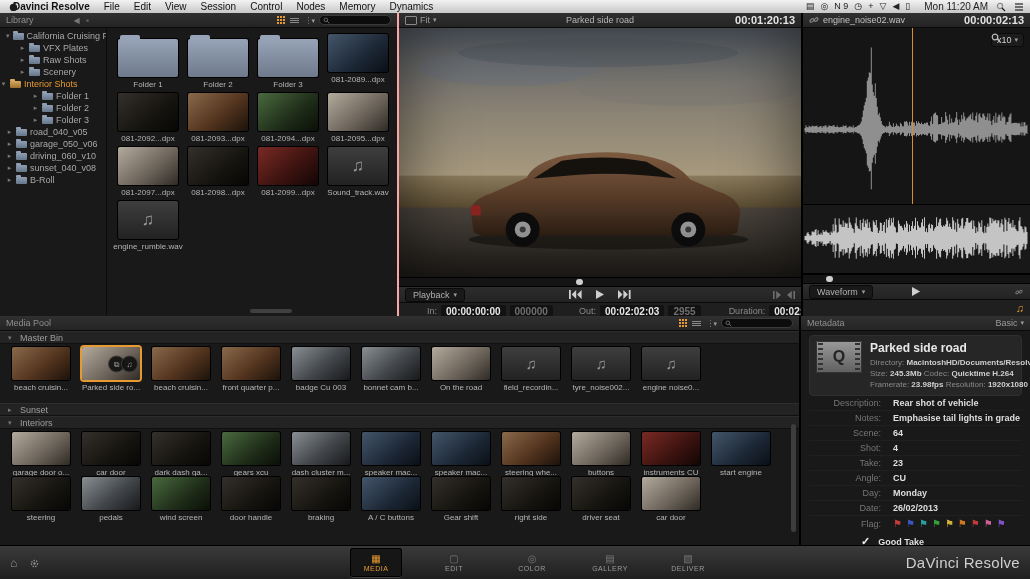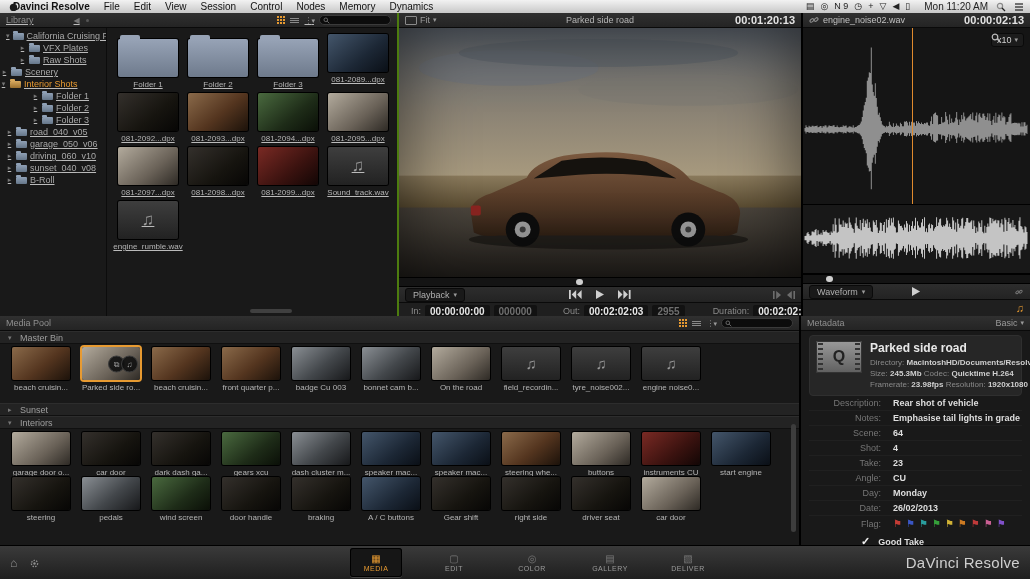--- a/index.html
+++ b/index.html
@@ -13,21 +13,21 @@
   .macbar .menus .mitem.bold{font-weight:bold;}
   .apple{width:11px;height:11px;margin-right:2px;}
   .status{display:flex;align-items:center;gap:8px;font-size:9px;color:#222;}
   .status .sic{font-size:9px;line-height:11px;}
   .status .clock{font-size:10px;white-space:nowrap;}
   .sic-svg{width:10px;height:10px;}
   
   .top-row{display:flex;height:303px;background:#000;}
   .bottom-row{display:flex;height:229px;background:#22c55e;}
   .panel{background:#191919;position:relative;overflow:hidden;}
-  .library{width:397px;border-right:2px solid #4d7c0f;display:flex;flex-direction:column;text-decoration:underline;}
+  .library{width:397px;border-right:2px solid #fca5a5;display:flex;flex-direction:column;}
   .viewer{width:402px;border-right:2px solid #000;display:flex;flex-direction:column;}
   .audiop{flex:1;display:flex;flex-direction:column;}
   .mediapool{width:799px;border-right:2px solid #000;display:flex;flex-direction:column;}
   .metadata{flex:1;display:flex;flex-direction:column;}
   
   .phead{height:14px;flex:0 0 14px;background:linear-gradient(#303030,#242424);border-bottom:1px solid #0a0a0a;
          display:flex;align-items:center;font-size:9px;color:#9a9a9a;padding:0 6px;gap:6px;}
   .phead .ptitle{color:#8f8f8f;}
   .spacer{flex:1;}
   .backarrow{color:#777;font-size:8px;margin-left:34px;}
@@ -101,21 +101,21 @@
              display:flex;align-items:center;padding:0 6px;position:relative;}
   .ddpill{display:flex;align-items:center;gap:4px;background:#191919;border:1px solid #0a0a0a;border-radius:3px;
           font-size:9px;color:#b0b0b0;padding:1px 7px;}
   .tbtns{position:absolute;left:0;right:0;display:flex;justify-content:center;align-items:center;gap:14px;pointer-events:none;}
   .tbtn{pointer-events:auto;display:flex;align-items:center;}
   .tbtn svg{height:9px;}
   .tend{margin-left:auto;display:flex;gap:6px;z-index:2;}
   .tend svg{height:8px;opacity:.7;}
   .io-row{height:16px;flex:0 0 16px;background:#1f1f1f;display:flex;align-items:center;font-size:9px;color:#8a8a8a;
           padding:0 6px;gap:4px;}
-  .iolabel{margin-left:6px;}
+  .iolabel{margin-left:22px;}
   .tcbox{background:#121212;border-radius:2px;padding:0 5px;font-size:10px;font-weight:bold;color:#e6e6e6;line-height:13px;}
   .frbox{background:#121212;border-radius:2px;padding:0 5px;font-size:10px;font-weight:bold;color:#6f6f6f;line-height:13px;}
   .io-note{margin-left:auto;color:#e79a31;font-size:11px;}
   
   .ahead{gap:4px;}
   .afile{color:#c0c0c0;font-size:9px;}
   .wave-big{flex:0 0 176px;position:relative;background:#151515;border-bottom:1px solid #000;}
   .wave-small{flex:1;position:relative;background:#181818;border-bottom:1px solid #000;}
   .wave-big svg,.wave-small svg{position:absolute;inset:0;width:100%;height:100%;}
   .playhead{position:absolute;top:0;bottom:0;left:48%;width:1px;background:#e08a2d;}
@@ -244,21 +244,21 @@
             <div class="tree-item" data-arrow="right" style="padding-left: 19px;">
               <span class="arrow"></span>
               <span class="fico"></span>
               <span class="tlabel">VFX Plates</span>
             </div>
             <div class="tree-item" data-arrow="right" style="padding-left: 19px;">
               <span class="arrow"></span>
               <span class="fico"></span>
               <span class="tlabel">Raw Shots</span>
             </div>
-            <div class="tree-item" data-arrow="right" style="padding-left: 1px;">
+            <div class="tree-item" data-arrow="right" style="padding-left: 19px;">
               <span class="arrow"></span>
               <span class="fico"></span>
               <span class="tlabel">Scenery</span>
             </div>
             <div class="tree-item selected" data-arrow="down" style="">
               <span class="arrow"></span>
               <span class="fico"></span>
               <span class="tlabel">Interior Shots</span>
             </div>
             <div class="tree-item" data-arrow="right" style="padding-left: 32px;">

